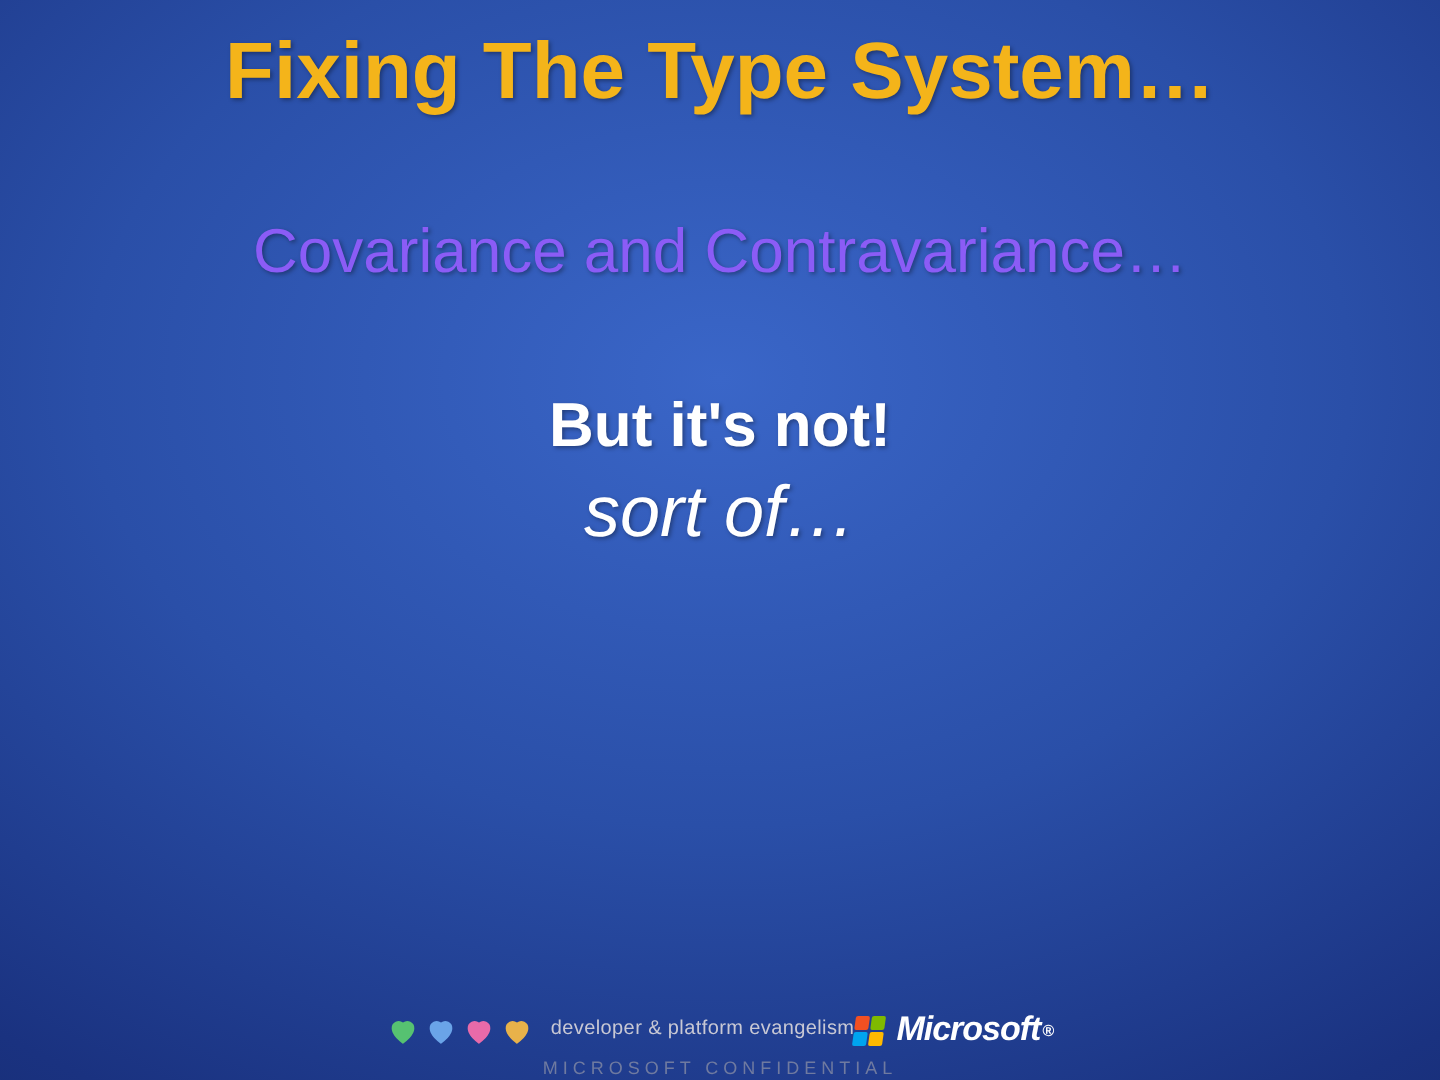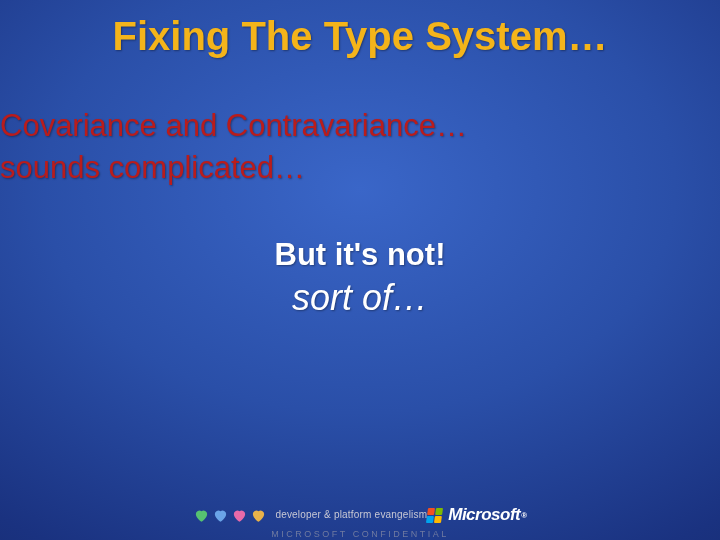--- a/index.html
+++ b/index.html
@@ -18,22 +18,22 @@
     color: #f4b41a;
     font-size: 40px;
     font-weight: bold;
     text-align: center;
     padding-top: 14px;
     letter-spacing: 0px;
     text-shadow: 1px 1px 2px rgba(0,0,0,0.35);
   }
   .body-block {
     margin-top: 46px;
-    text-align: left;
-    color: #b91c1c;
+    text-align: center;
+    color: #8b5cf6;
     font-size: 31px;
     line-height: 1.35;
     text-shadow: 1px 1px 2px rgba(0,0,0,0.35);
   }
   .body-block .line { display: block; }
   .emphasis-block {
     margin-top: 48px;
     text-align: center;
     color: #ffffff;
     text-shadow: 1px 1px 2px rgba(0,0,0,0.35);
@@ -120,21 +120,20 @@
 </style>
 </head>
 <body>
 
 <div class="slide">
 
   <h1 class="title">Fixing The Type System…</h1>
 
   <div class="body-block">
     <span class="line">Covariance and Contravariance…</span>
-    <span class="line">sounds complicated…</span>
   </div>
 
   <div class="emphasis-block">
     <span class="bold-line">But it's not!</span>
     <span class="italic-line">sort of…</span>
   </div>
 
   <div class="footer">
     <div class="footer-left">
       <div class="heart-row">

